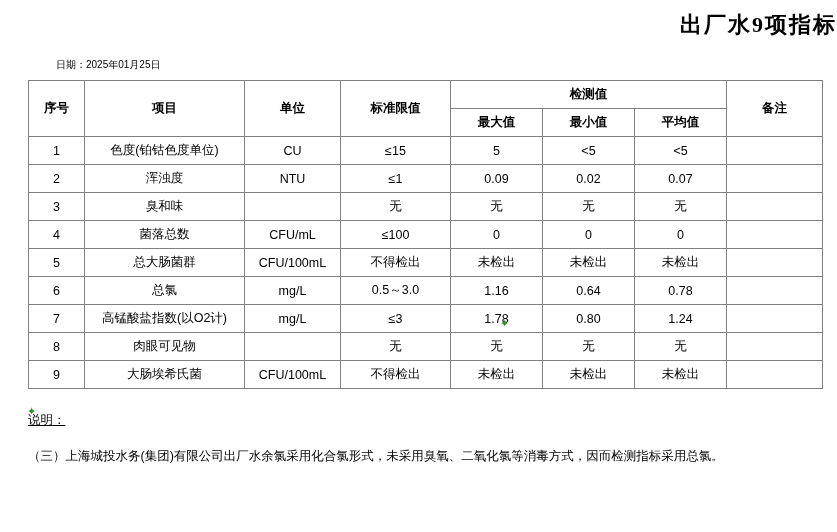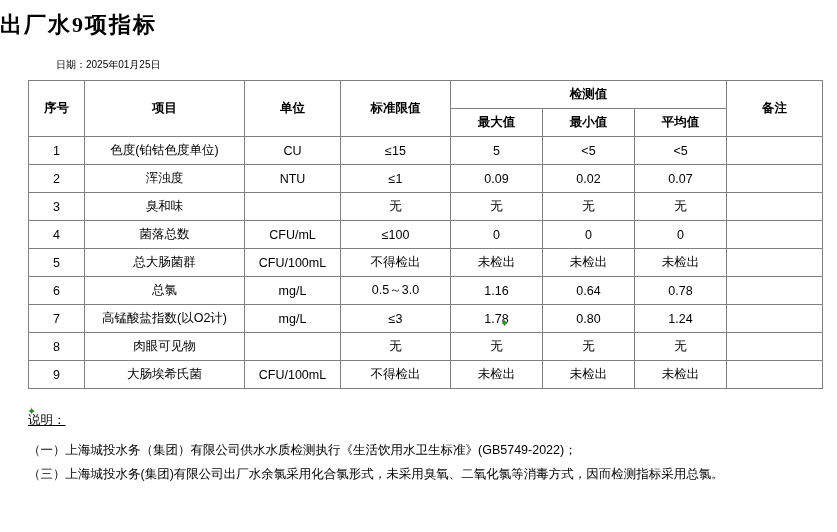--- a/index.html
+++ b/index.html
@@ -9,21 +9,21 @@
   body {
     width: 837px;
     height: 532px;
     background: #ffffff;
     font-family: "Liberation Sans", sans-serif;
     color: #000000;
     overflow: hidden;
     position: relative;
   }
   .page-title {
-    text-align: left;
+    text-align: right;
     font-size: 22px;
     font-weight: bold;
     letter-spacing: 2px;
     margin-top: 10px;
     margin-bottom: 6px;
     font-family: "Liberation Serif", serif;
   }
   .date-line {
     margin-left: 56px;
     font-size: 10px;
@@ -59,21 +59,21 @@
     text-align: left;
     padding-left: 8px;
   }
   .notes {
     margin-left: 28px;
     margin-top: 20px;
     font-size: 12.5px;
     line-height: 1.9;
   }
   .notes .note-title {
-    margin-bottom: 6px;
+    margin-bottom: 12px;
     text-decoration: underline;
   }
   .note-line { white-space: nowrap; }
   .green-mark {
     position: absolute;
     color: #2e8b2e;
     font-size: 11px;
     line-height: 1;
   }
   .mark-a { left: 27px; top: 406px; }
@@ -204,15 +204,14 @@
       <td></td>
     </tr>
   </tbody>
 </table>
 
 <div class="green-mark mark-a">✦</div>
 <div class="green-mark mark-b">✦</div>
 
 <div class="notes">
   <div class="note-title">说明：</div>
-  <div class="note-line">（一）上海城投水务（集团）有限公司供水水质检测执行《生活饮用水卫生标准》(GB5749-2022)；</div>
   <div class="note-line">（三）上海城投水务(集团)有限公司出厂水余氯采用化合氯形式，未采用臭氧、二氧化氯等消毒方式，因而检测指标采用总氯。</div>
 </div>
 
 </body></html>

